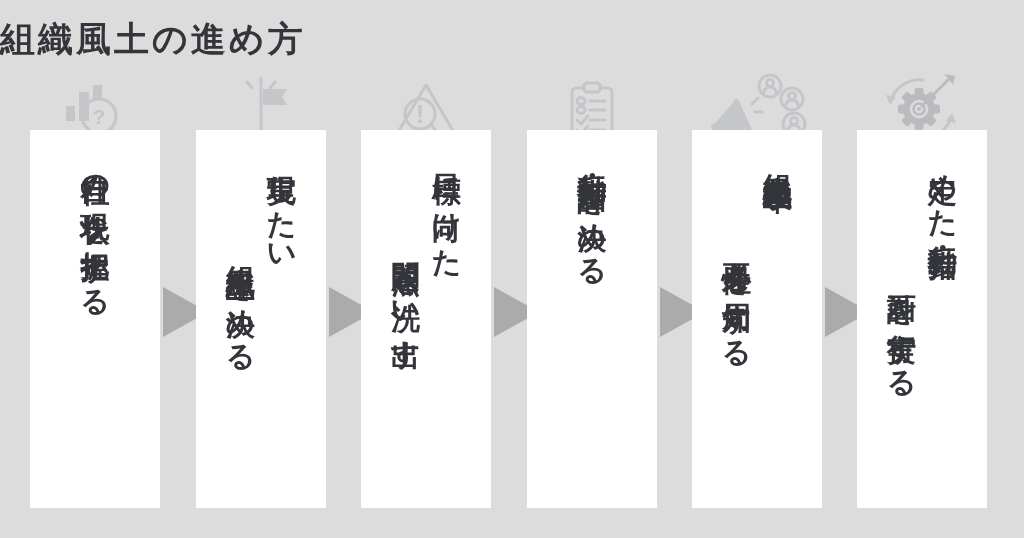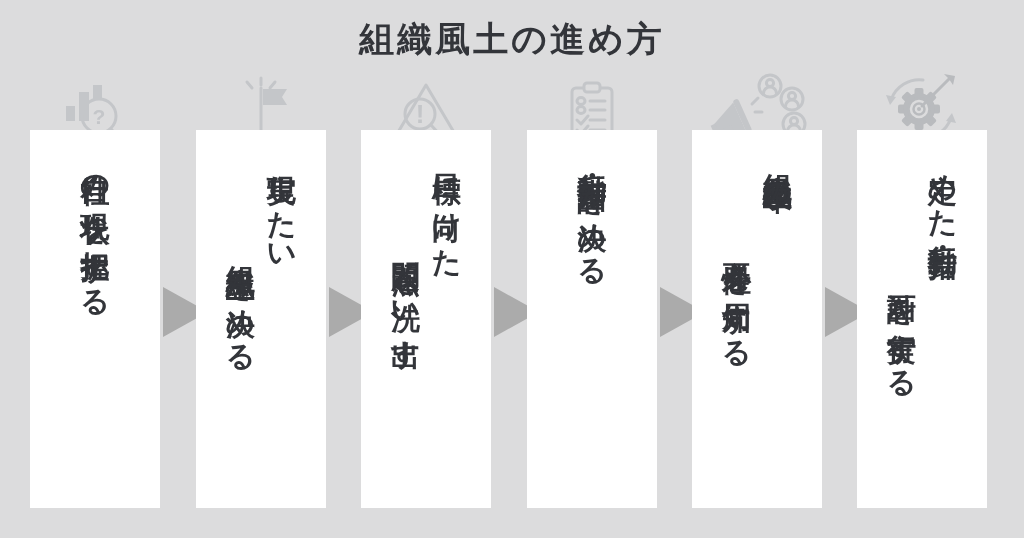--- a/index.html
+++ b/index.html
@@ -1,21 +1,21 @@
 <!DOCTYPE html>
 <html><head>
 <meta charset="utf-8">
 <style>
   html,body{margin:0;padding:0;background:#dcdcdd;}
   .canvas{
     position:relative;width:1024px;height:538px;background:#dcdcdd;overflow:hidden;
     font-family:"Liberation Sans","DejaVu Sans",sans-serif;
   }
   .title{
-    position:absolute;top:16px;left:0;width:100%;text-align:center;
+    position:absolute;top:16px;left:0;width:100%;text-align:left;
     font-size:35px;font-weight:bold;color:#33353a;letter-spacing:3px;
   }
   .panel{
     position:absolute;top:130px;width:130px;height:378px;background:#ffffff;
     display:flex;justify-content:center;
   }
   .icon-box{
     position:absolute;top:76px;width:130px;height:72px;
     display:flex;align-items:flex-end;justify-content:center;pointer-events:none;
   }

